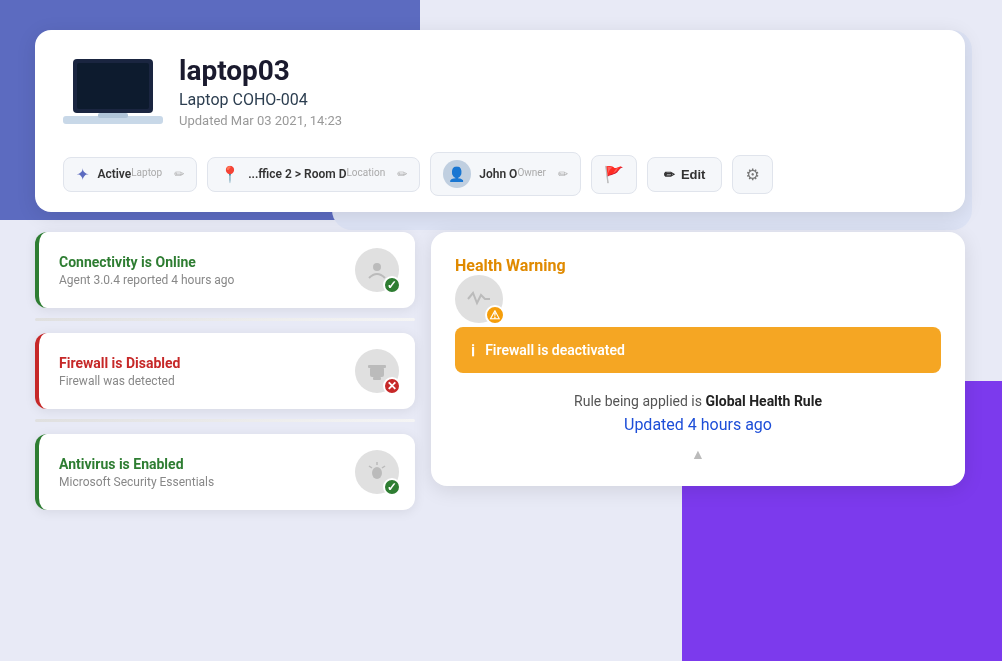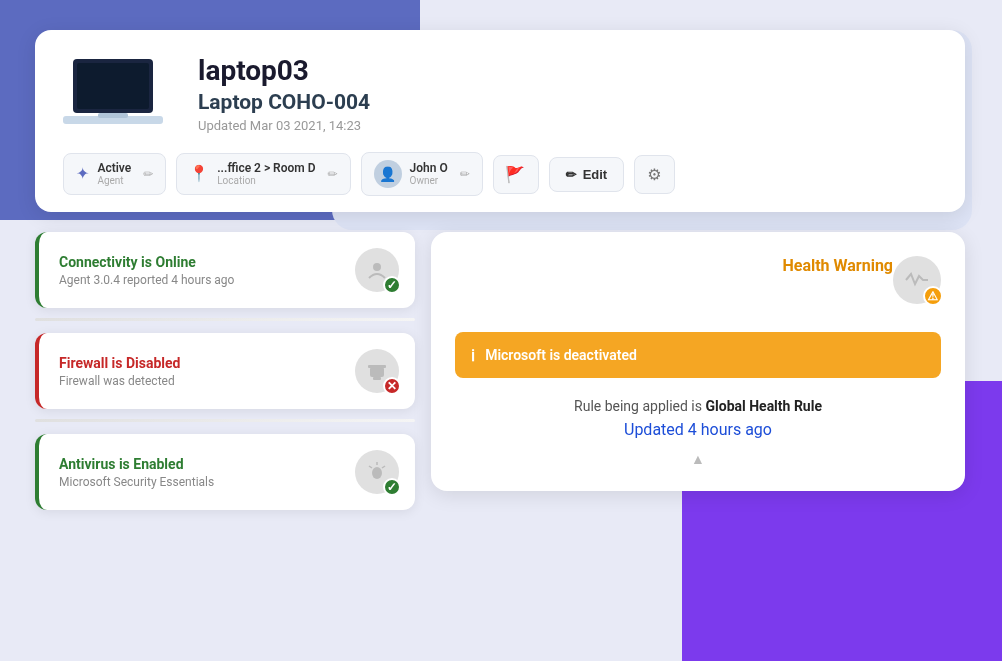--- a/index.html
+++ b/index.html
@@ -52,40 +52,40 @@
       background: #fff;
       border-radius: 16px;
       padding: 24px 28px 16px 28px;
       box-shadow: 0 4px 20px rgba(0,0,0,0.1);
       margin-bottom: 20px;
     }
 
     .device-header {
       display: flex;
       align-items: flex-start;
-      gap: 35px;
+      gap: 16px;
       margin-bottom: 18px;
     }
 
     .laptop-icon {
       width: 100px;
       height: 80px;
       flex-shrink: 0;
     }
 
     .device-info h1 {
       font-size: 28px;
       font-weight: 700;
       color: #1a1a2e;
       line-height: 1.2;
     }
 
     .device-info h2 {
-      font-size: 21px;
-      font-weight: 700;
+      font-size: 16px;
+      font-weight: 400;
       color: #2c3e50;
       margin-top: 2px;
     }
 
     .device-info .updated {
       font-size: 13px;
       color: #999;
       margin-top: 4px;
     }
 
@@ -274,22 +274,23 @@
       background: #fff;
       border-radius: 16px;
       box-shadow: 0 4px 20px rgba(0,0,0,0.1);
       padding: 24px;
       position: relative;
     }
 
     .health-header {
       display: flex;
       align-items: flex-start;
-      justify-content: flex-end;
-      margin-bottom: 28px;
+      justify-content: center;
+      margin-bottom: 4px;
+      flex-direction: column;
     }
 
     .health-title {
       font-size: 16px;
       font-weight: 700;
       color: #e08a00;
     }
 
     .health-subtitle {
       font-size: 13px;
@@ -374,21 +375,21 @@
     .scroll-indicator {
       text-align: center;
       margin-top: 12px;
       color: #bbb;
       font-size: 14px;
     }
 
     
     .active-status {
       display: flex;
-      flex-direction: column;
+      flex-direction: row;
       line-height: 1.2;
     }
   </style>
 </head>
 <body>
 
 <div class="bg-blue-rect"></div>
 <div class="bg-purple-rect"></div>
 <div class="bg-light-blue"></div>
 
@@ -410,21 +411,21 @@
         <p class="updated">Updated Mar 03 2021, 14:23</p>
       </div>
     </div>
 
     <div class="device-meta">
 
       <div class="meta-pill">
         <span class="meta-icon">✦</span>
         <div class="active-status">
           <span class="meta-value">Active</span>
-          <span class="meta-label">Agent</span>
+          <span class="meta-label">Laptop</span>
         </div>
         <span class="edit-icon">✏</span>
       </div>
 
       <div class="meta-pill">
         <span class="meta-icon">📍</span>
         <div class="active-status">
           <span class="meta-value">...ffice 2 &gt; Room D</span>
           <span class="meta-label">Location</span>
         </div>
@@ -528,21 +529,21 @@
               <circle cx="15" cy="15" r="13" fill="#e0e0e0"></circle>
               <polyline points="4,15 9,9 13,19 17,11 21,15 26,15" stroke="#bbb" stroke-width="2" fill="none"></polyline>
             </svg>
           </div>
           <div class="health-warning-badge">⚠</div>
         </div>
       </div>
 
       <div class="firewall-warning">
         <span class="warn-icon">ℹ</span>
-        <span>Microsoft is deactivated</span>
+        <span>Firewall is deactivated</span>
       </div>
 
       <div class="rule-text">
         <span>Rule being applied is</span>
         <strong>Global Health Rule</strong>
       </div>
 
       <div class="rule-updated">Updated 4 hours ago</div>
 
       <div class="scroll-indicator">▲</div>

